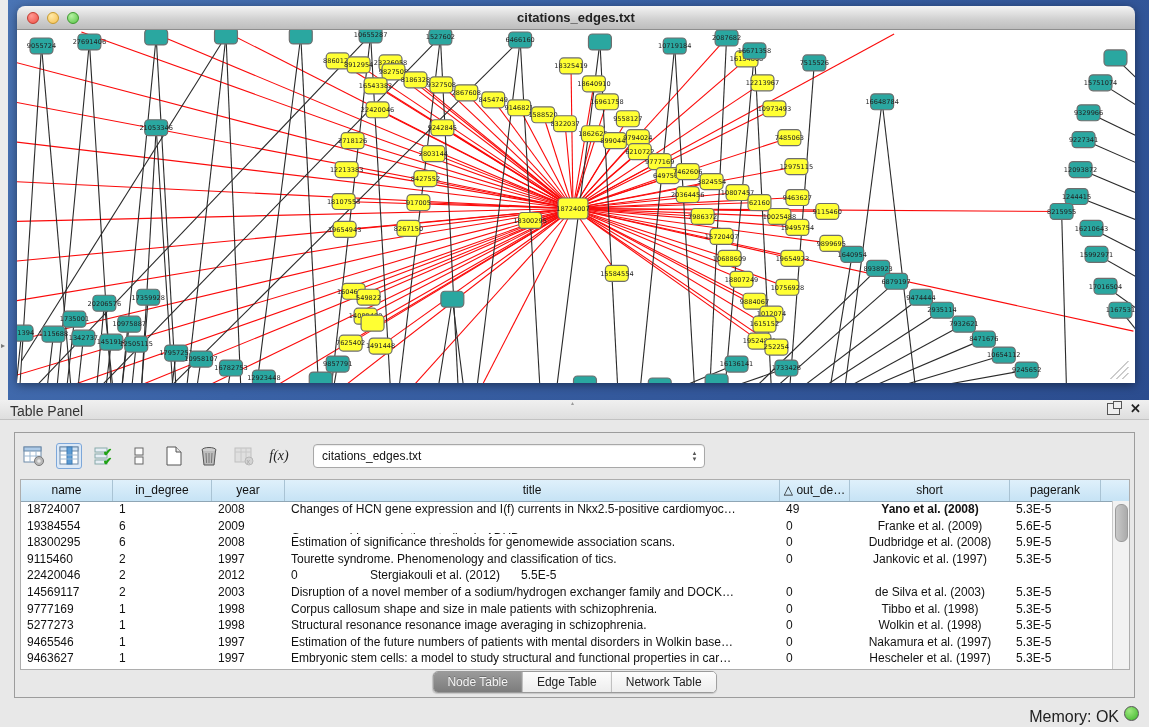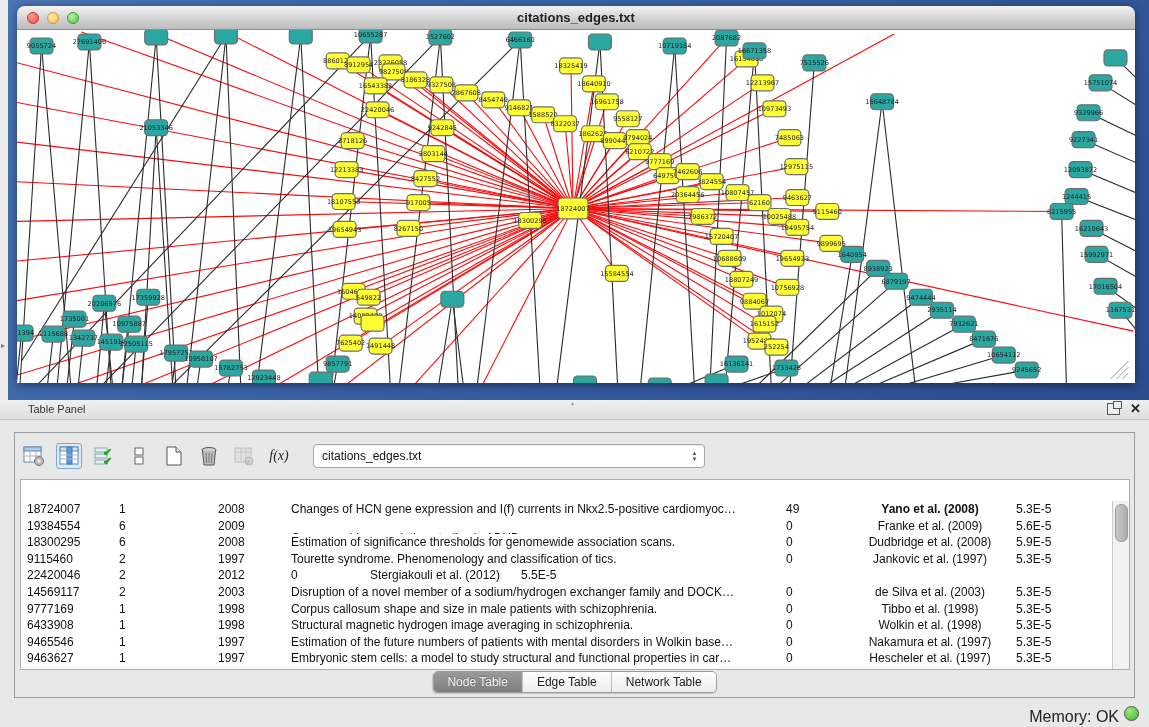--- a/index.html
+++ b/index.html
@@ -20,21 +20,21 @@
   .light{width:12px;height:12px;border-radius:50%;box-sizing:border-box;}
   .light.red{background:radial-gradient(circle at 35% 30%,#ff9a93,#ee5045);border:1px solid #c33a31;}
   .light.yellow{background:radial-gradient(circle at 35% 30%,#ffe9a8,#f5bf4f);border:1px solid #c79b2e;}
   .light.green{background:radial-gradient(circle at 35% 30%,#b6f2a3,#57c244);border:1px solid #3e9a30;}
   .net-canvas{position:relative;width:1118px;height:353px;background:#ffffff;}
   .net-canvas svg{position:absolute;left:0;top:0;}
 
   
   .table-panel-header{position:absolute;left:0;top:400px;width:1149px;height:19px;
     background:linear-gradient(#f0f0f0,#dedede);border-bottom:1px solid #c2c2c2;}
-  .table-panel-title{position:absolute;left:28px;top:3px;font-size:11px;color:#333;}
+  .table-panel-title{position:absolute;left:10px;top:3px;font-size:14px;color:#333;}
   .ph-icons{position:absolute;right:8px;top:2px;display:flex;gap:10px;align-items:center;}
   .float-icon{width:11px;height:10px;border:1px solid #555;position:relative;background:#eee;}
   .float-icon:before{content:"";position:absolute;right:-3px;top:-3px;width:7px;height:6px;border:1px solid #555;background:#eee;}
   .close-x{font-size:13px;font-weight:bold;color:#222;line-height:13px;cursor:default;}
   .split-grip{position:absolute;left:571px;top:1px;width:8px;height:5px;color:#9a9a9a;font-size:6px;line-height:5px;}
 
   .panel-body{position:absolute;left:14px;top:432px;width:1121px;height:266px;
     background:#e8e8e8;border:1px solid #9c9c9c;box-sizing:border-box;}
 
   .toolbar{position:absolute;left:6px;top:8px;height:30px;display:flex;align-items:center;gap:9px;}
@@ -828,20 +828,29 @@
       <div class="combo">
         <span class="combo-text">citations_edges.txt</span>
         <div class="combo-stepper">
           <span>▲</span>
             <span>▼</span>
         </div>
       </div>
     </div>
 
     <div class="tbl">
+      <div class="tbl-head" id="tbl-head">
+          <div class="th" style="width: 92px;">name</div>
+          <div class="th" style="width: 99px;">in_degree</div>
+          <div class="th" style="width: 73px;">year</div>
+          <div class="th" style="width: 495px;">title</div>
+          <div class="th" style="width: 70px;">△ out_de…</div>
+          <div class="th" style="width: 160px;">short</div>
+          <div class="th" style="width: 91px;">pagerank</div>
+        </div>
       <div class="tbl-rows" id="tbl-rows">
           <div class="tr">
             <div class="td" style="width: 92px;">18724007</div>
             <div class="td" style="width: 99px;">1</div>
             <div class="td" style="width: 73px;">2008</div>
             <div class="td" style="width: 495px;">Changes of HCN gene expression and I(f) currents in Nkx2.5-positive cardiomyoc…</div>
             <div class="td" style="width: 70px;">49</div>
             <div class="td center" style="width: 160px; font-weight: bold;">Yano et al. (2008)</div>
             <div class="td" style="width: 91px;">5.3E-5</div>
           </div>
@@ -892,24 +901,24 @@
           <div class="tr">
             <div class="td" style="width: 92px;">9777169</div>
             <div class="td" style="width: 99px;">1</div>
             <div class="td" style="width: 73px;">1998</div>
             <div class="td" style="width: 495px;">Corpus callosum shape and size in male patients with schizophrenia.</div>
             <div class="td" style="width: 70px;">0</div>
             <div class="td center" style="width: 160px;">Tibbo et al. (1998)</div>
             <div class="td" style="width: 91px;">5.3E-5</div>
           </div>
           <div class="tr">
-            <div class="td" style="width: 92px;">6433908</div>
+            <div class="td" style="width: 92px;">5277273</div>
             <div class="td" style="width: 99px;">1</div>
             <div class="td" style="width: 73px;">1998</div>
-            <div class="td" style="width: 495px;">Structural magnetic hydrogen image averaging in schizophrenia.</div>
+            <div class="td" style="width: 495px;">Structural resonance resonance image averaging in schizophrenia.</div>
             <div class="td" style="width: 70px;">0</div>
             <div class="td center" style="width: 160px;">Wolkin et al. (1998)</div>
             <div class="td" style="width: 91px;">5.3E-5</div>
           </div>
           <div class="tr">
             <div class="td" style="width: 92px;">9465546</div>
             <div class="td" style="width: 99px;">1</div>
             <div class="td" style="width: 73px;">1997</div>
             <div class="td" style="width: 495px;">Estimation of the future numbers of patients with mental disorders in Wolkin base…</div>
             <div class="td" style="width: 70px;">0</div>

